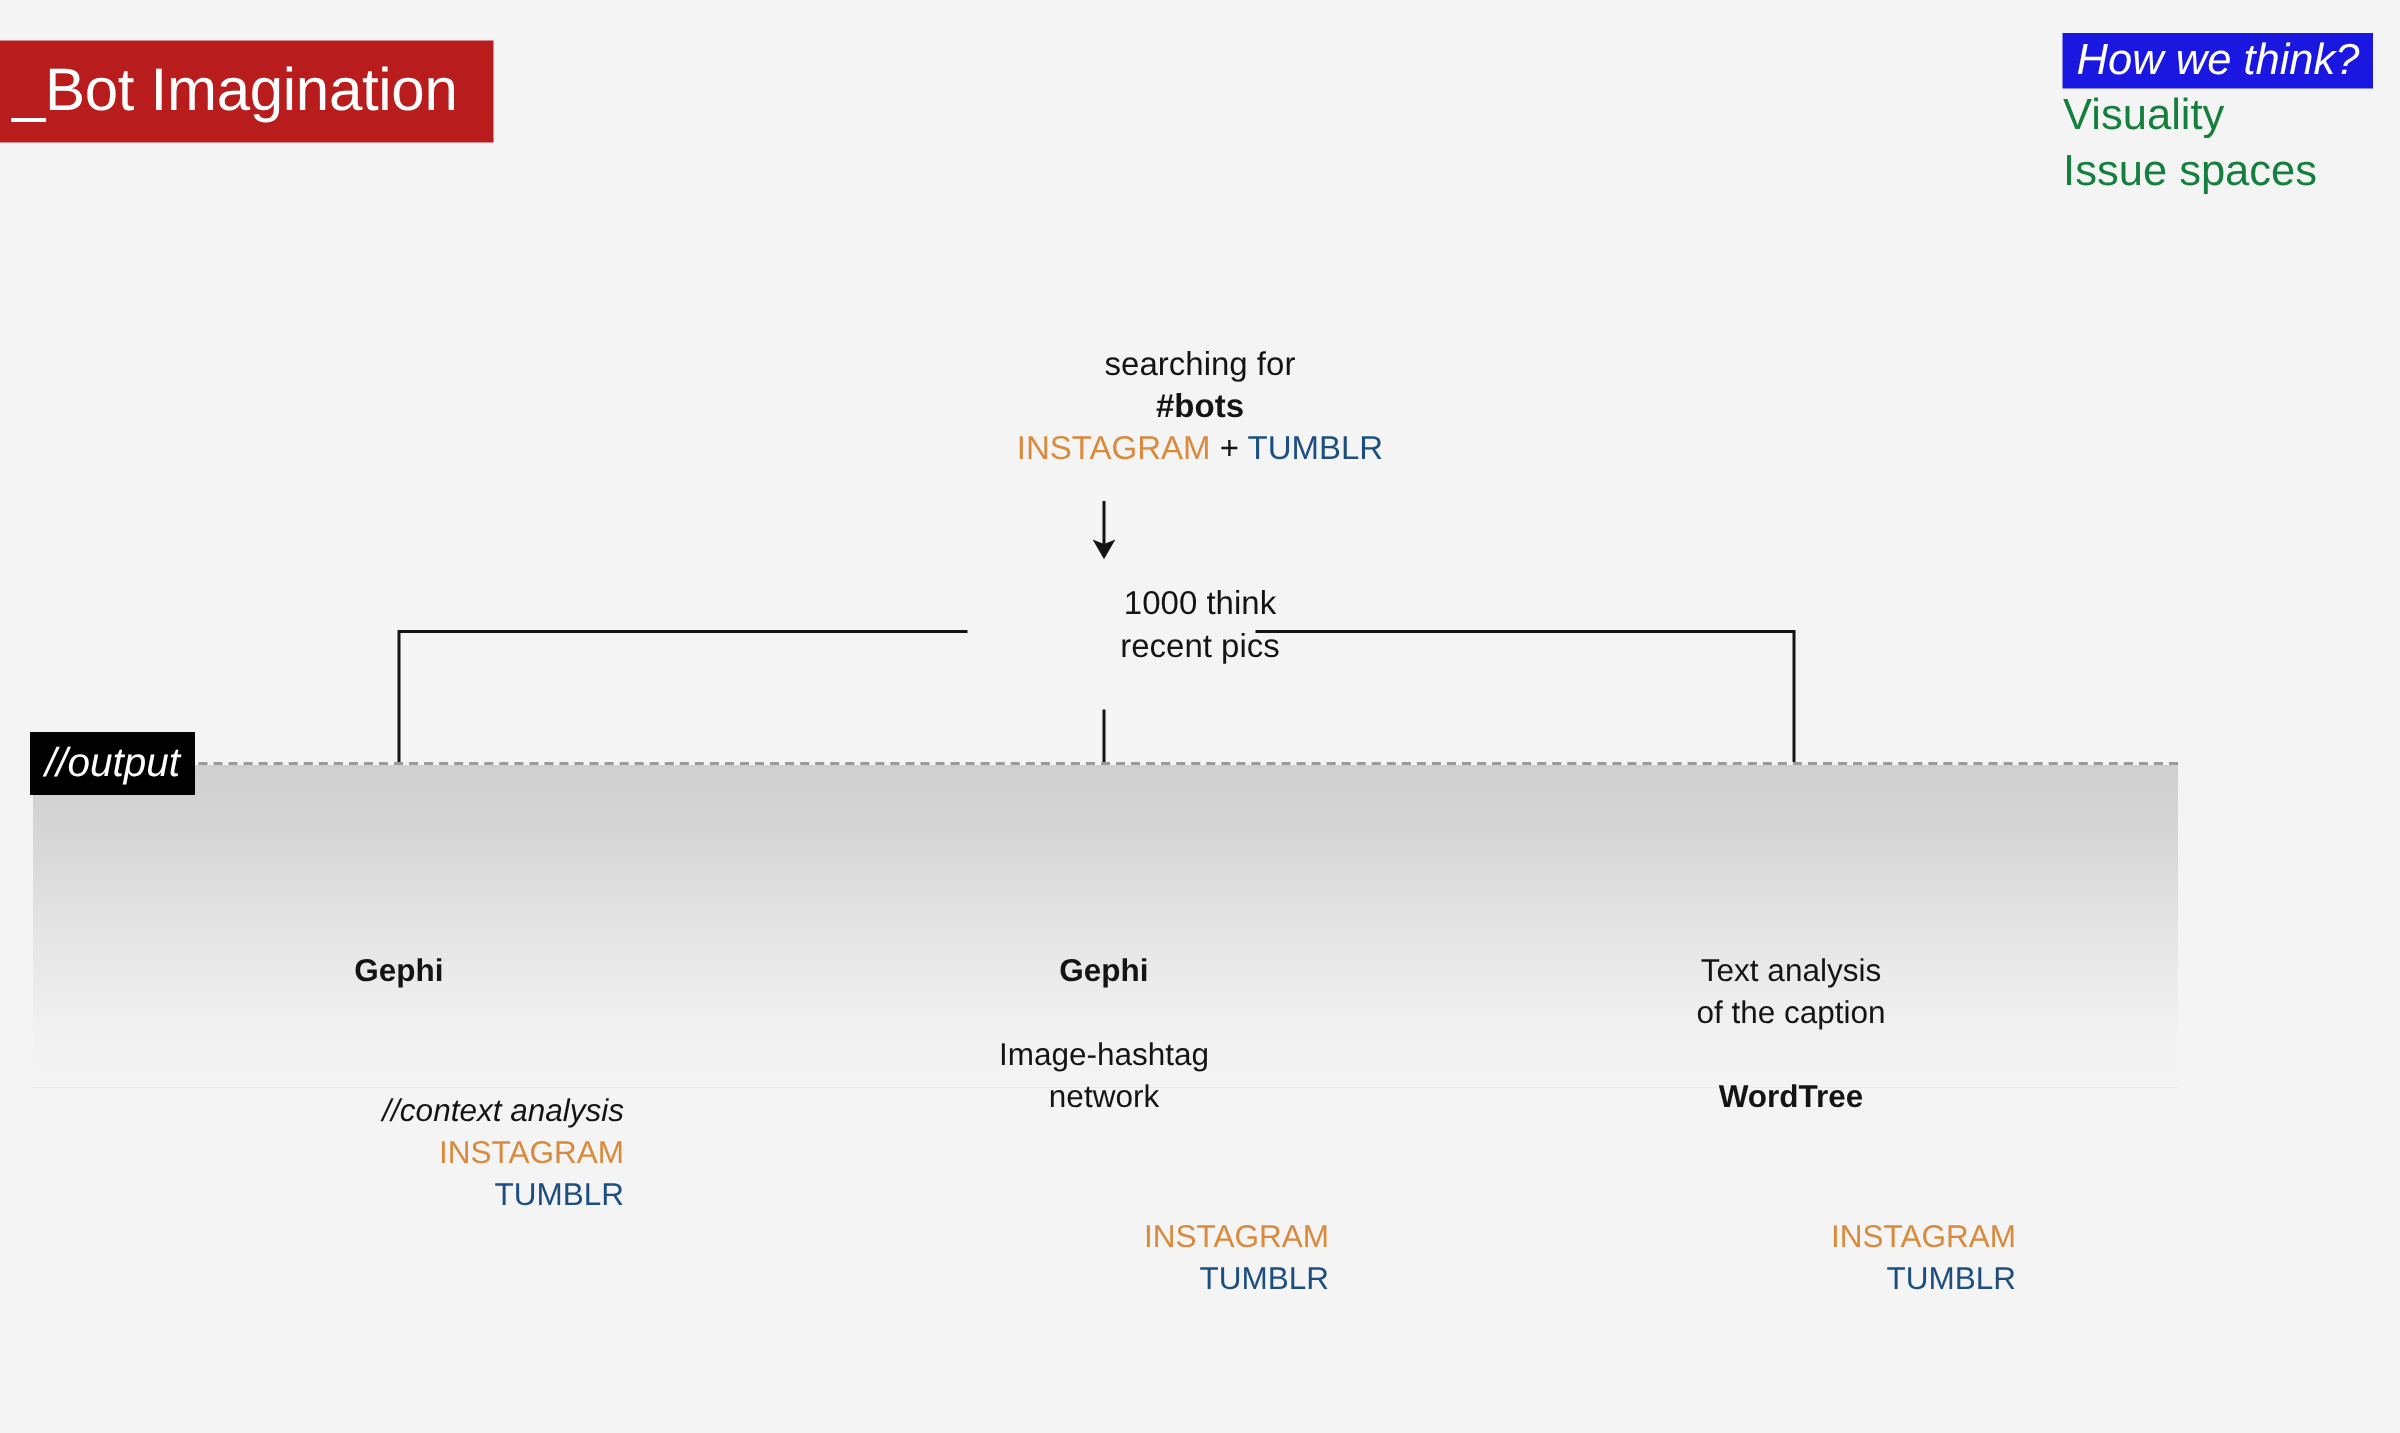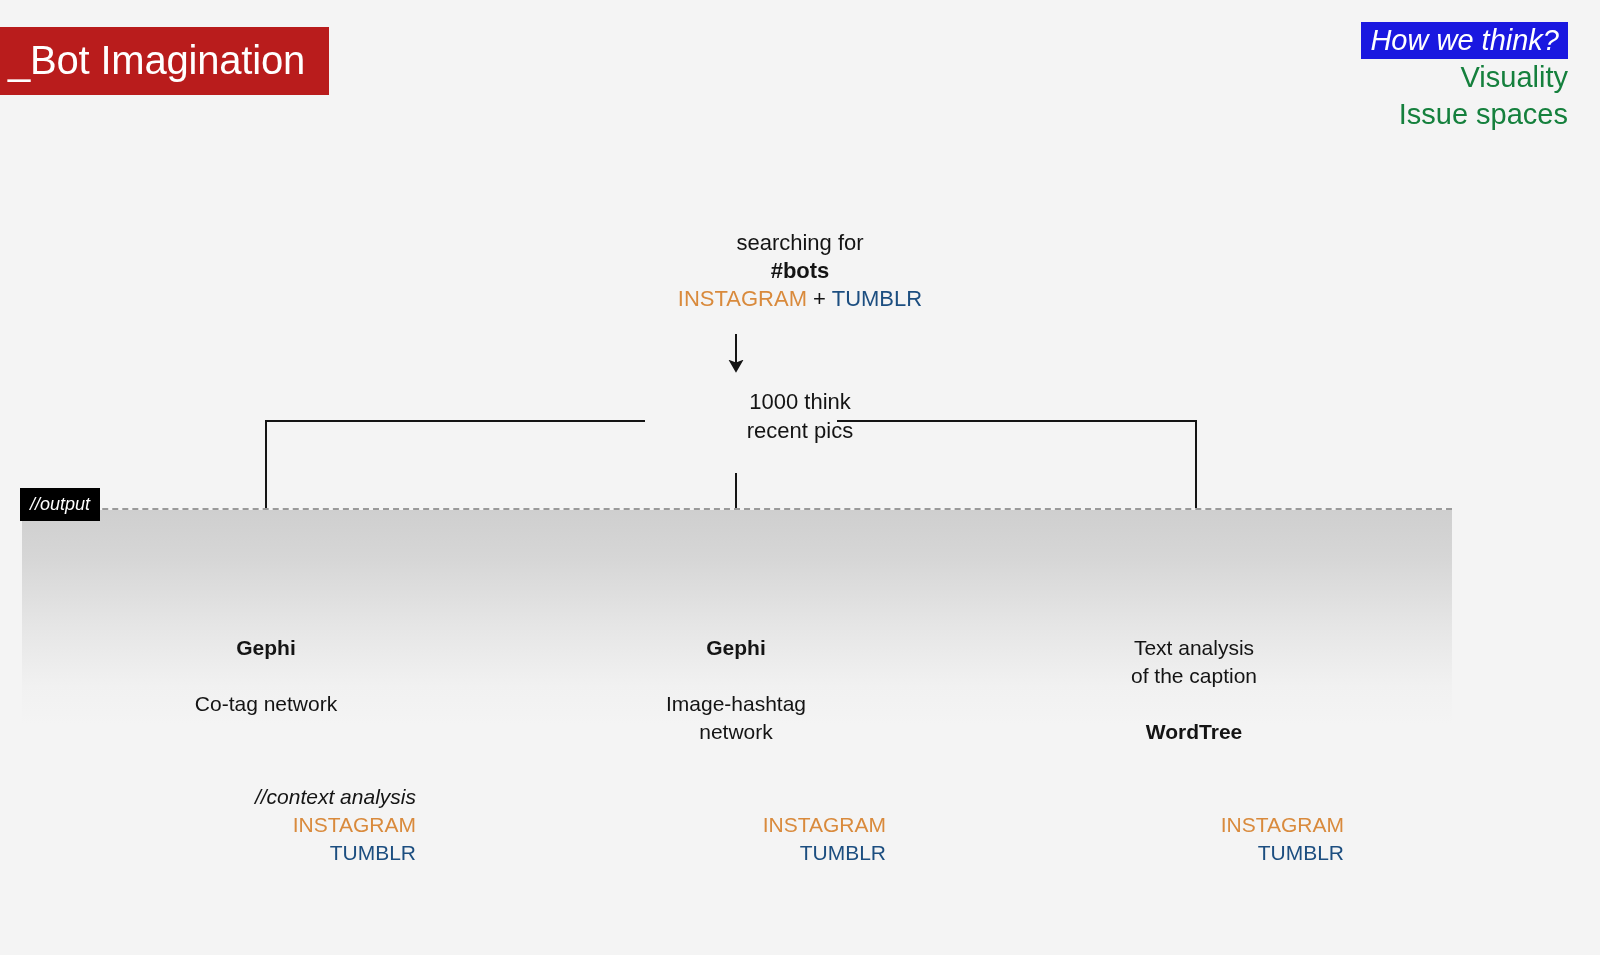--- a/index.html
+++ b/index.html
@@ -26,23 +26,22 @@
     font-size: 40px;
     line-height: 1;
     padding: 13px 24px 15px 8px;
     letter-spacing: -0.2px;
     white-space: nowrap;
   }
 
   
   #nav {
     position: absolute;
-    right: 32px;
+    right: 18px;
     top: 22px;
-    text-align: right;
   }
   .nav-item {
     font-size: 29px;
     line-height: 37px;
     color: #15803d;
     white-space: nowrap;
     display: block;
   }
   .nav-item.active {
     background: #1a18e0;
@@ -99,21 +98,21 @@
     border-top: 2px dashed #9a9a9a;
     background: linear-gradient(to bottom, #cfcfcf 0%, #d6d6d6 22%, #e6e6e6 55%, #f1f1f1 82%, #f4f4f4 100%);
   }
   #output-label {
     position: absolute;
     left: 20px;
     top: 488px;
     background: #000000;
     color: #ffffff;
     font-style: italic;
-    font-size: 18px;
+    font-size: 27px;
     line-height: 1;
     padding: 7px 10px 8px 10px;
     white-space: nowrap;
   }
 
   
   .out-col {
     position: absolute;
     width: 300px;
     font-size: 21px;
@@ -178,21 +177,20 @@
 
   <path d="M837,421 L1196,421 L1196,541" fill="none" stroke="#141414" stroke-width="2" marker-end="url(#arrowhead)"></path>
 </svg>
 
 <div id="output-band"></div>
 <div id="output-label">//output</div>
 
 <div class="out-col" id="col-1">
   <div class="col-head">
     <div class="hd-bold">Gephi</div>
-    <div>Co-tag network</div>
   </div>
   <div class="col-foot">
     <span class="col-note col-src">//context analysis</span>
     <span class="col-src tag-instagram">INSTAGRAM</span>
     <span class="col-src tag-tumblr">TUMBLR</span>
   </div>
 </div>
 
 <div class="out-col" id="col-2">
   <div class="col-head">

